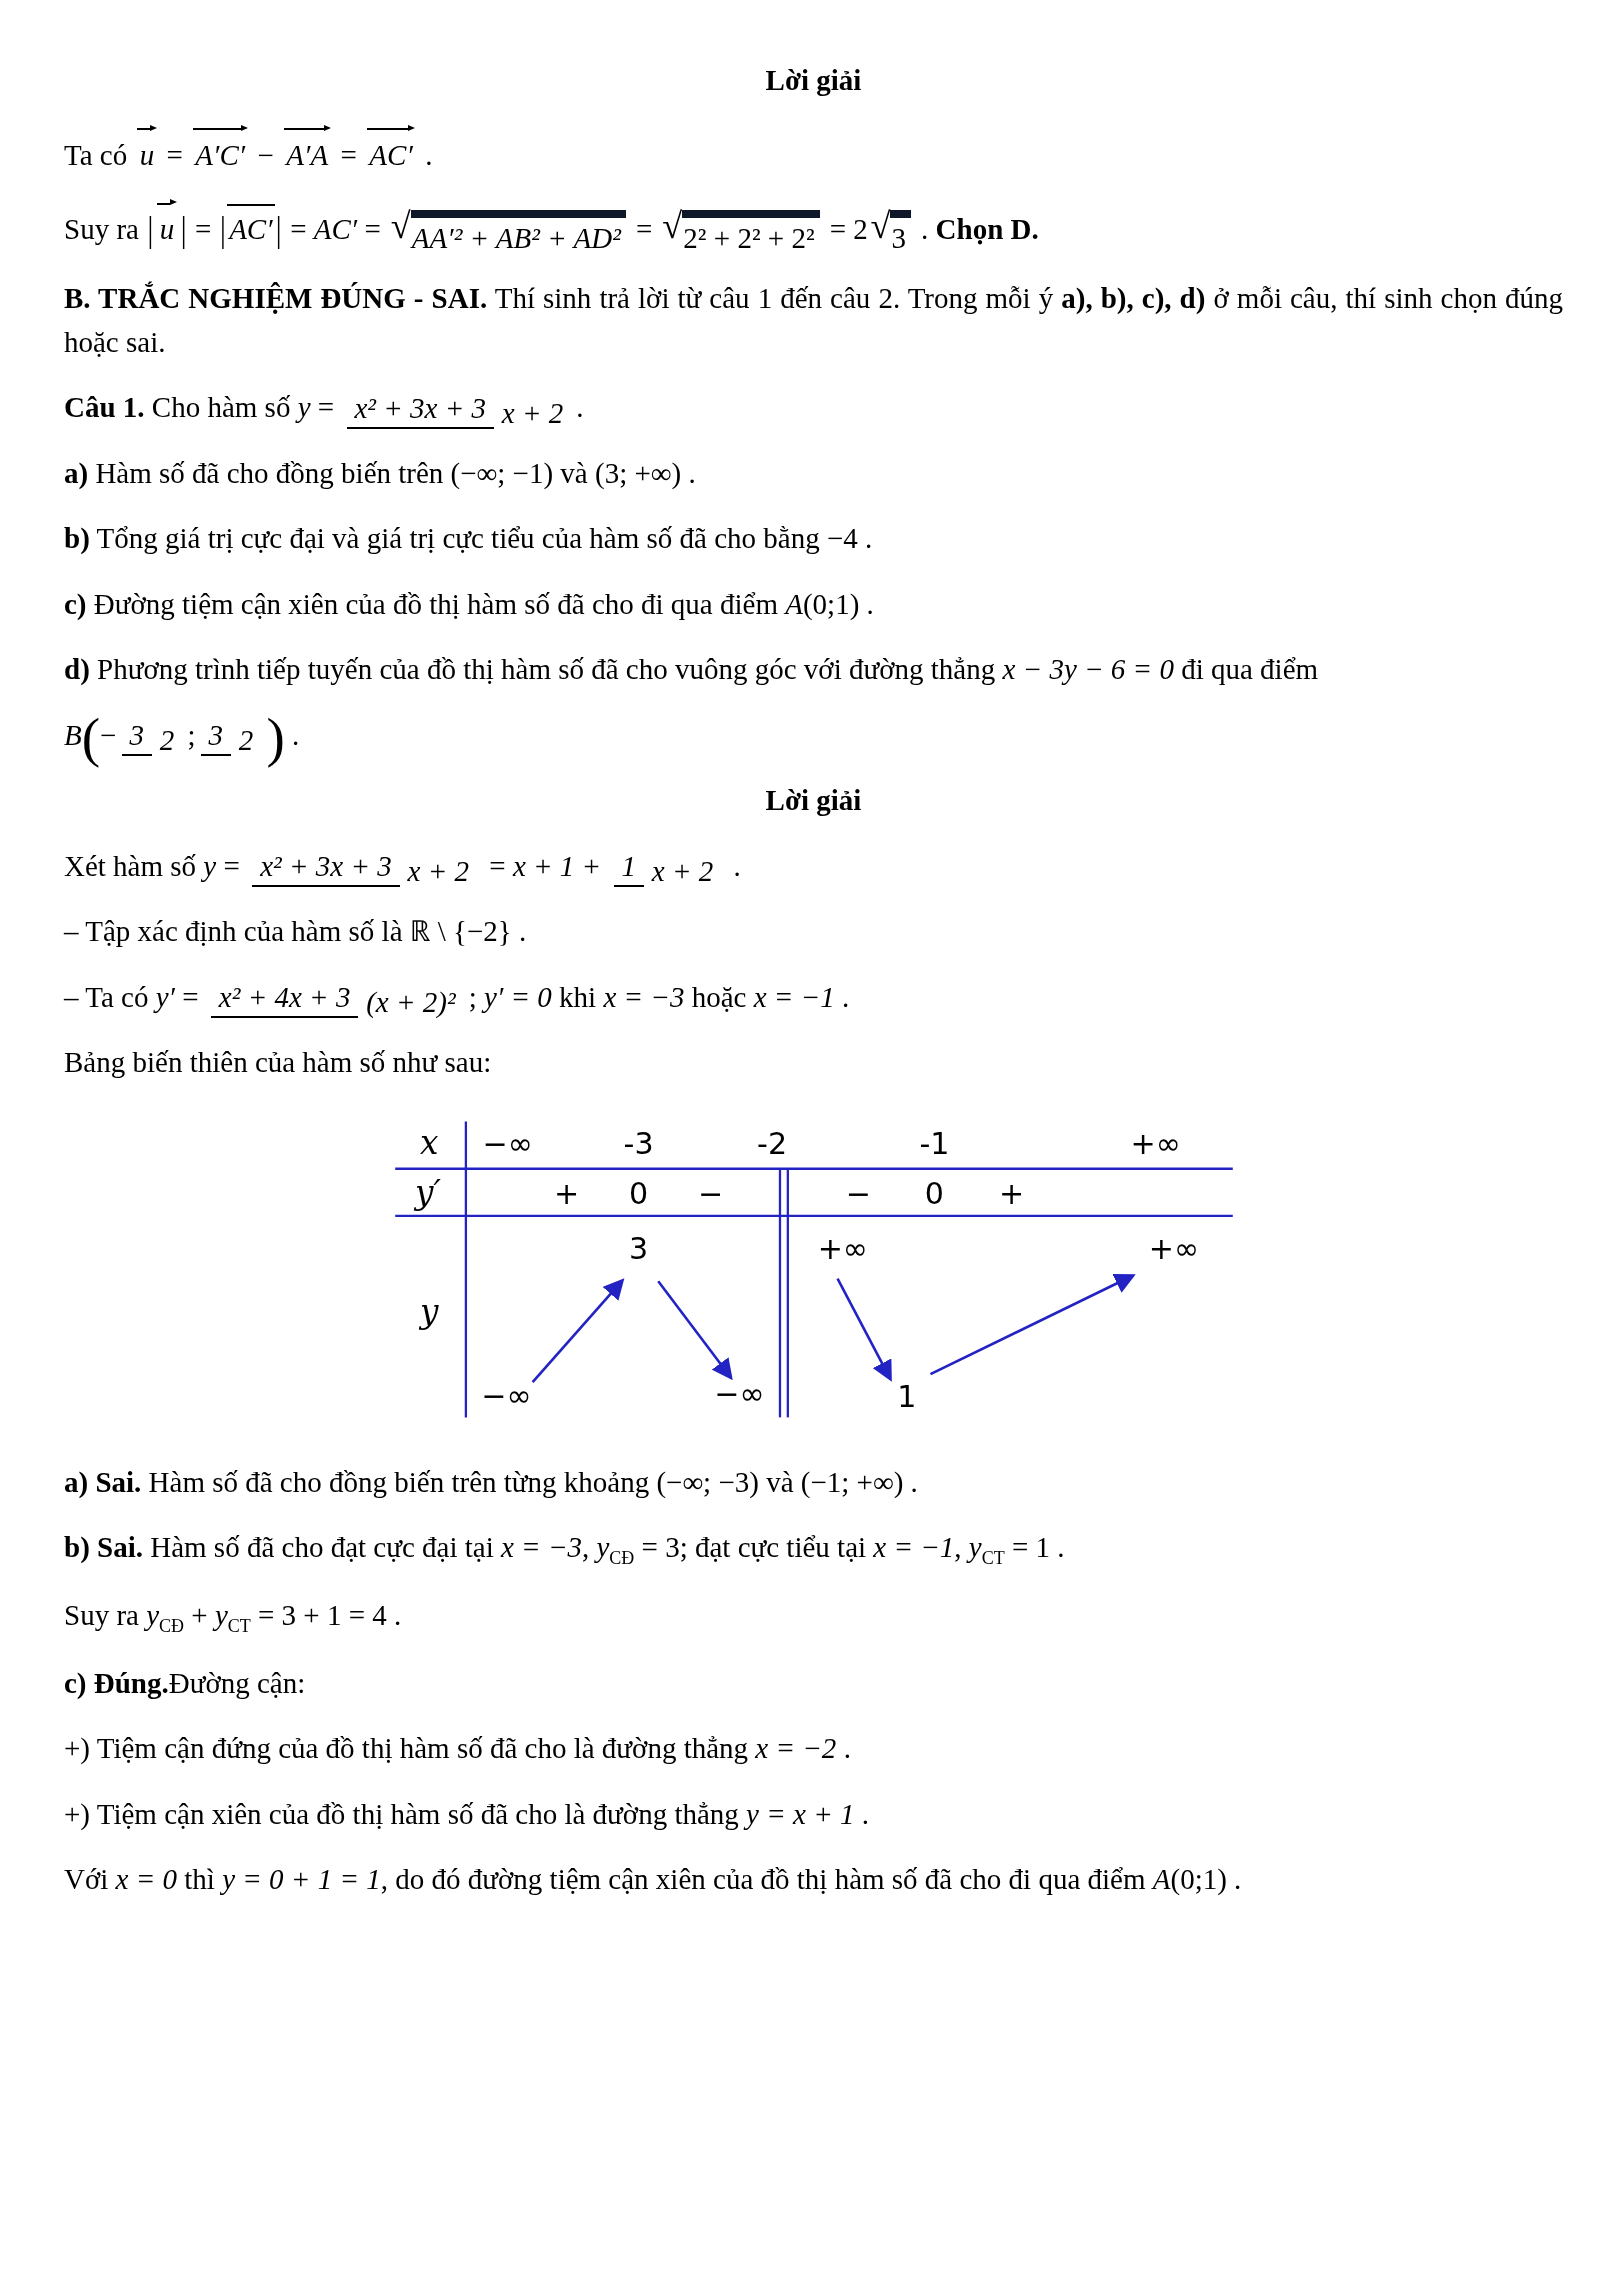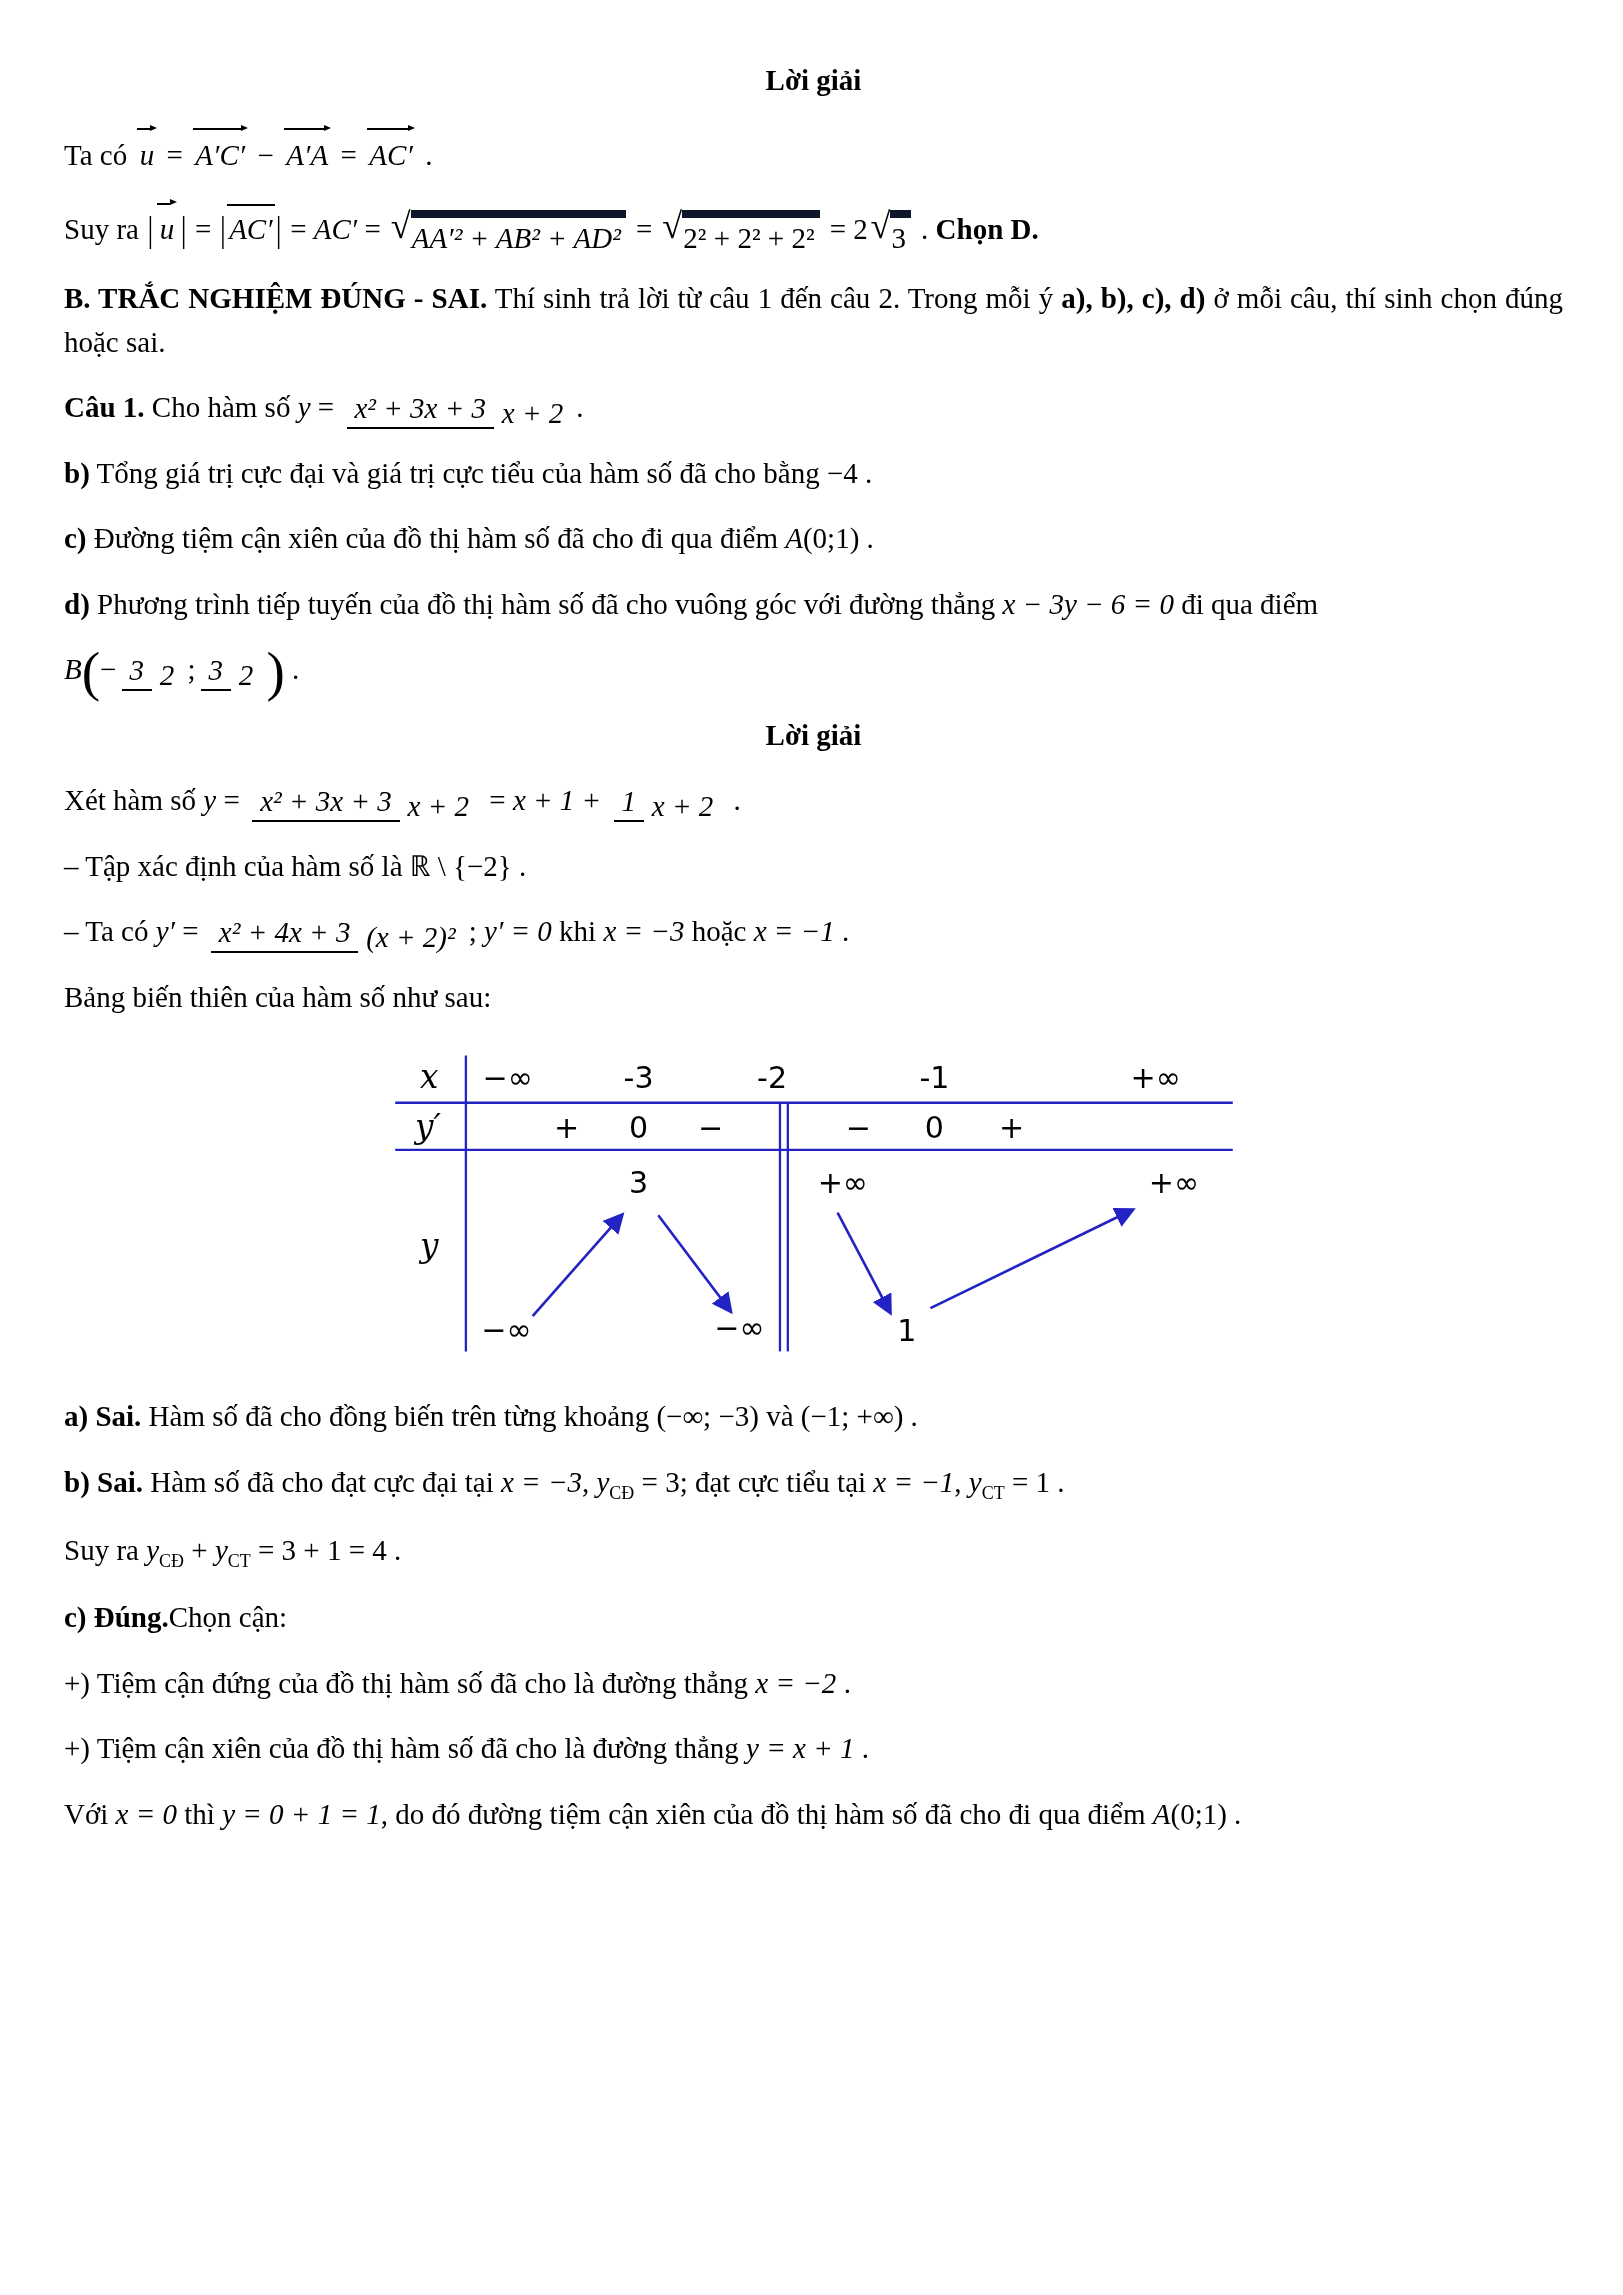--- a/index.html
+++ b/index.html
@@ -68,20 +68,23 @@
     <span class="b">B. TRẮC NGHIỆM ĐÚNG - SAI.</span><span> Thí sinh trả lời từ câu 1 đến câu 2. Trong mỗi ý </span><span class="b">a), b), c), d)</span><span> ở mỗi câu, thí sinh chọn đúng hoặc sai.</span>
   </p>
 
   <p>
     <span class="b">Câu 1.</span><span> Cho hàm số </span><span class="it">y</span><span> = </span><span class="frac">
         <span class="fn">x² + 3x + 3</span>
         <span class="fd">x + 2</span>
       </span><span>.</span>
   </p>
 
+  <p>
+    <span class="b">a)</span><span> Hàm số đã cho đồng biến trên </span><span>(−∞; −1)</span><span> và </span><span>(3; +∞)</span><span> .</span>
+  </p>
 
   <p>
     <span class="b">b)</span><span> Tổng giá trị cực đại và giá trị cực tiểu của hàm số đã cho bằng </span><span>−4</span><span> .</span>
   </p>
 
   <p>
     <span class="b">c)</span><span> Đường tiệm cận xiên của đồ thị hàm số đã cho đi qua điểm </span><span class="it">A</span><span>(0;1)</span><span> .</span>
   </p>
 
   <p>
@@ -180,21 +183,21 @@
 
   <p>
     <span class="b">b) Sai.</span><span> Hàm số đã cho đạt cực đại tại </span><span class="it">x = −3</span><span>, </span><span class="it">y</span><sub>CĐ</sub><span> = 3</span><span>; đạt cực tiểu tại </span><span class="it">x = −1</span><span>, </span><span class="it">y</span><sub>CT</sub><span> = 1</span><span> .</span>
   </p>
 
   <p>
     <span>Suy ra </span><span class="it">y</span><sub>CĐ</sub><span> + </span><span class="it">y</span><sub>CT</sub><span> = 3 + 1 = 4</span><span> .</span>
   </p>
 
   <p>
-    <span class="b">c) Đúng.</span><span>Chọn cận:</span>
+    <span class="b">c) Đúng.</span><span>Đường cận:</span>
   </p>
 
   <p>
     <span>+) Tiệm cận đứng của đồ thị hàm số đã cho là đường thẳng </span><span class="it">x = −2</span><span> .</span>
   </p>
 
   <p>
     <span>+) Tiệm cận xiên của đồ thị hàm số đã cho là đường thẳng </span><span class="it">y = x + 1</span><span> .</span>
   </p>
 

